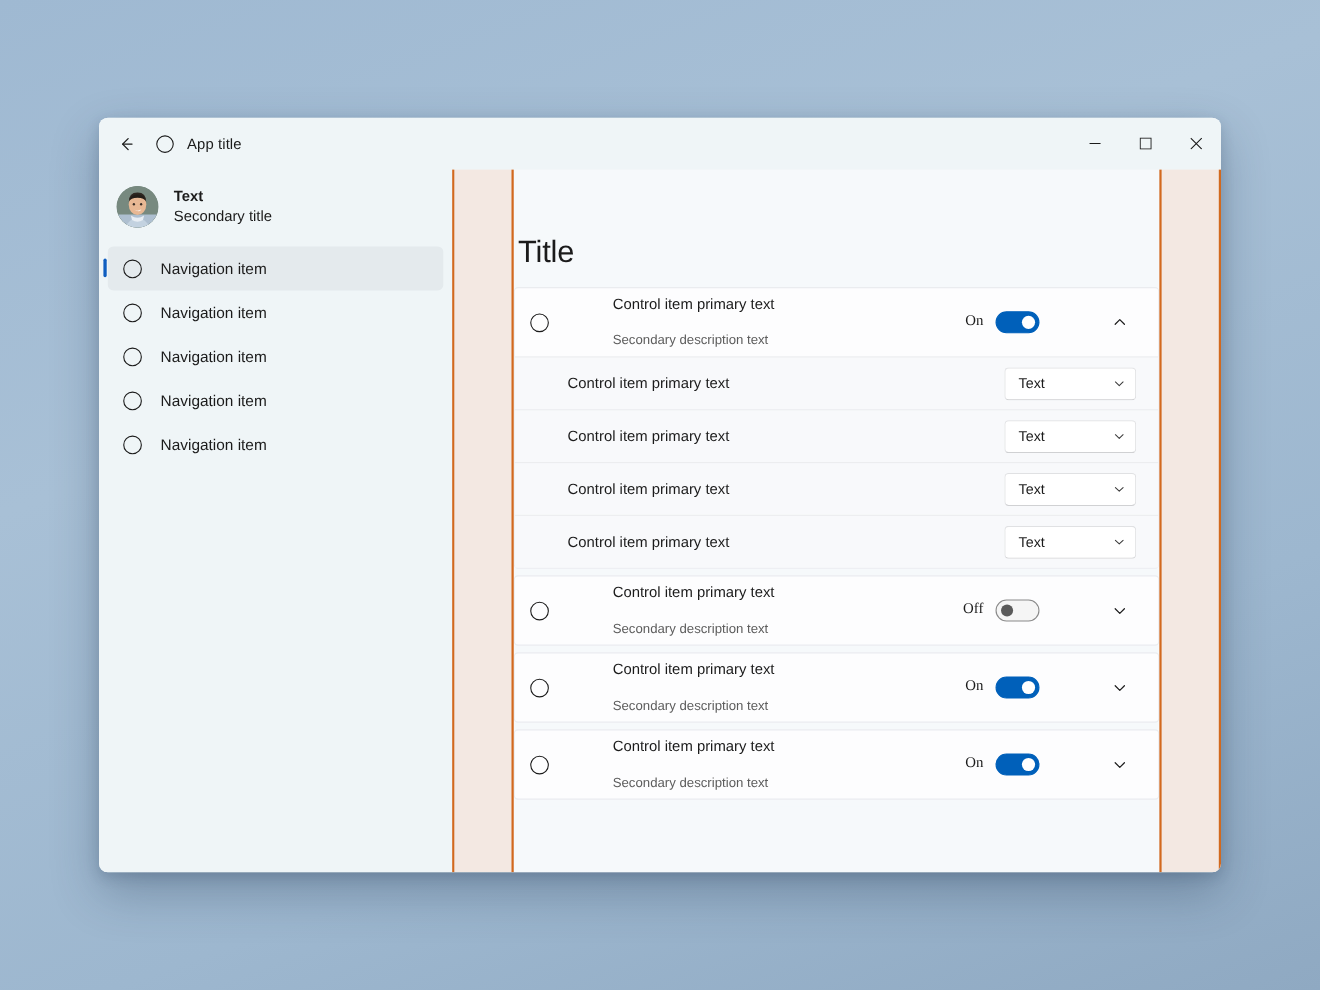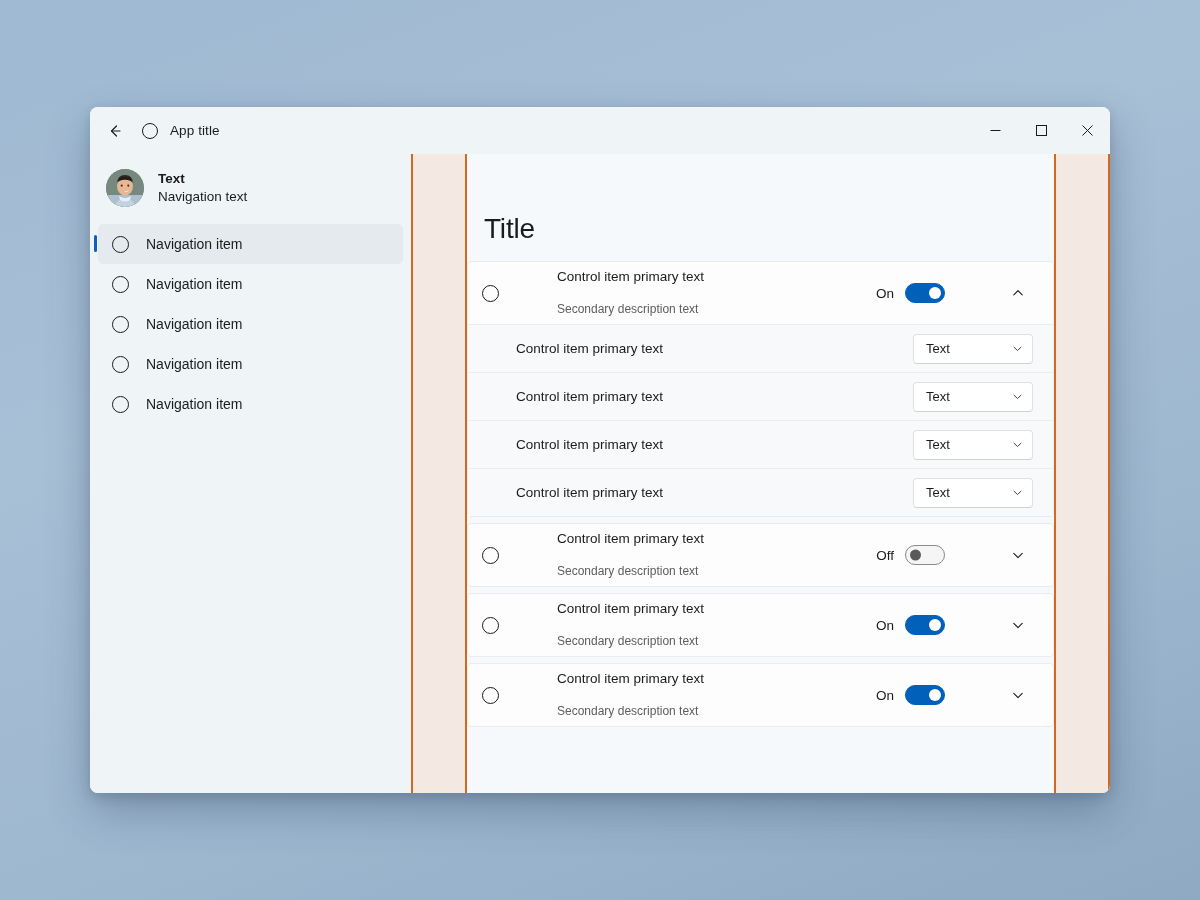--- a/index.html
+++ b/index.html
@@ -187,21 +187,21 @@
     background: #f6f9fb;
     overflow: hidden;
     display: flex;
     flex-direction: column;
   }
 
   #content-header {
     flex: 0 0 107px;
     display: flex;
     align-items: flex-end;
-    padding: 0 0 18px 17px;
+    padding: 0 0 18px 4px;
     text-align: center;
   }
   #page-title {
     font-size: 28px;
     font-weight: normal;
     color: #1b1b1b;
     letter-spacing: -0.2px;
     line-height: 1;
   }
 
@@ -246,21 +246,22 @@
   }
   .row-secondary {
     font-size: 12px;
     color: #5d5d5d;
     margin-top: 16px;
   }
   .row-fill { flex: 1; }
 
   .toggle-group {
     display: flex;
-    align-items: center;
+    align-items: flex-start;
+    font-family: Liberation Serif, serif;
   }
   .toggle-label {
     font-size: 13.5px;
     color: #1b1b1b;
     margin-right: 11px;
   }
   .toggle {
     width: 40px; height: 20px;
     border-radius: 10px;
     position: relative;
@@ -376,21 +377,21 @@
               <path d="M11 15 q0-9 8-9 q8 0 8 9 q0-5 -8-5 q-8 0 -8 5 z" fill="#2e2620"></path>
               <path d="M11.2 14.4 q1.6-3.6 7.8-3.6 q6.2 0 7.8 3.6 q-1.2-6.6 -7.8-6.6 q-6.6 0 -7.8 6.6 z" fill="#241e19"></path>
               <ellipse cx="15.7" cy="16.6" rx="1.05" ry="1.15" fill="#3a2f28"></ellipse>
               <ellipse cx="22.3" cy="16.6" rx="1.05" ry="1.15" fill="#3a2f28"></ellipse>
               <path d="M15.4 21.3 q3.6 2.6 7.2 0 q-2 3.4 -7.2 0 z" fill="#ffffff"></path>
             </g>
           </svg>
         </div>
         <div class="acct-text">
           <div class="acct-primary">Text</div>
-          <div class="acct-secondary">Navigation text</div>
+          <div class="acct-secondary">Secondary title</div>
         </div>
       </div>
 
       <div id="nav-list">
 
         <div class="nav-item selected">
           <div class="sel-bar"></div>
           <div class="nav-icon"></div>
           <div class="nav-label">Navigation item</div>
         </div>

